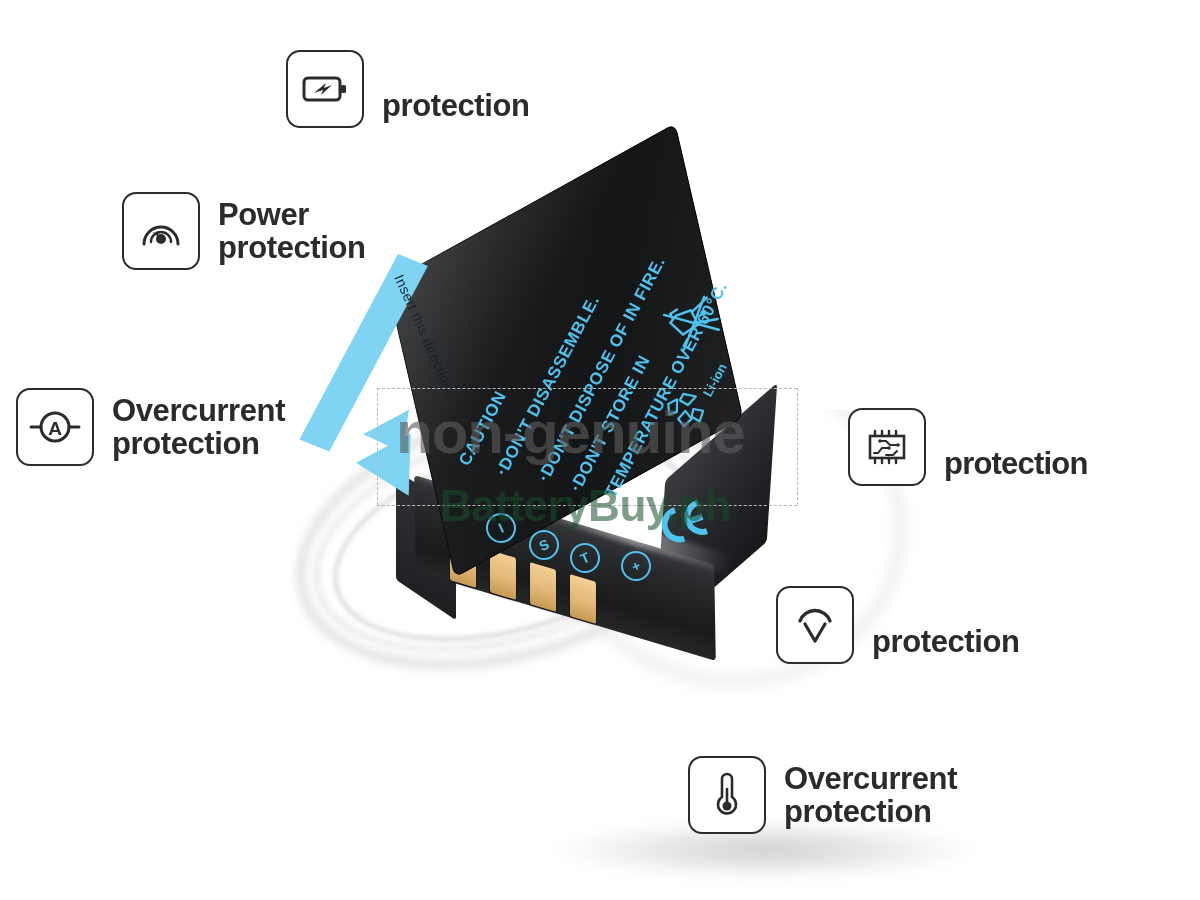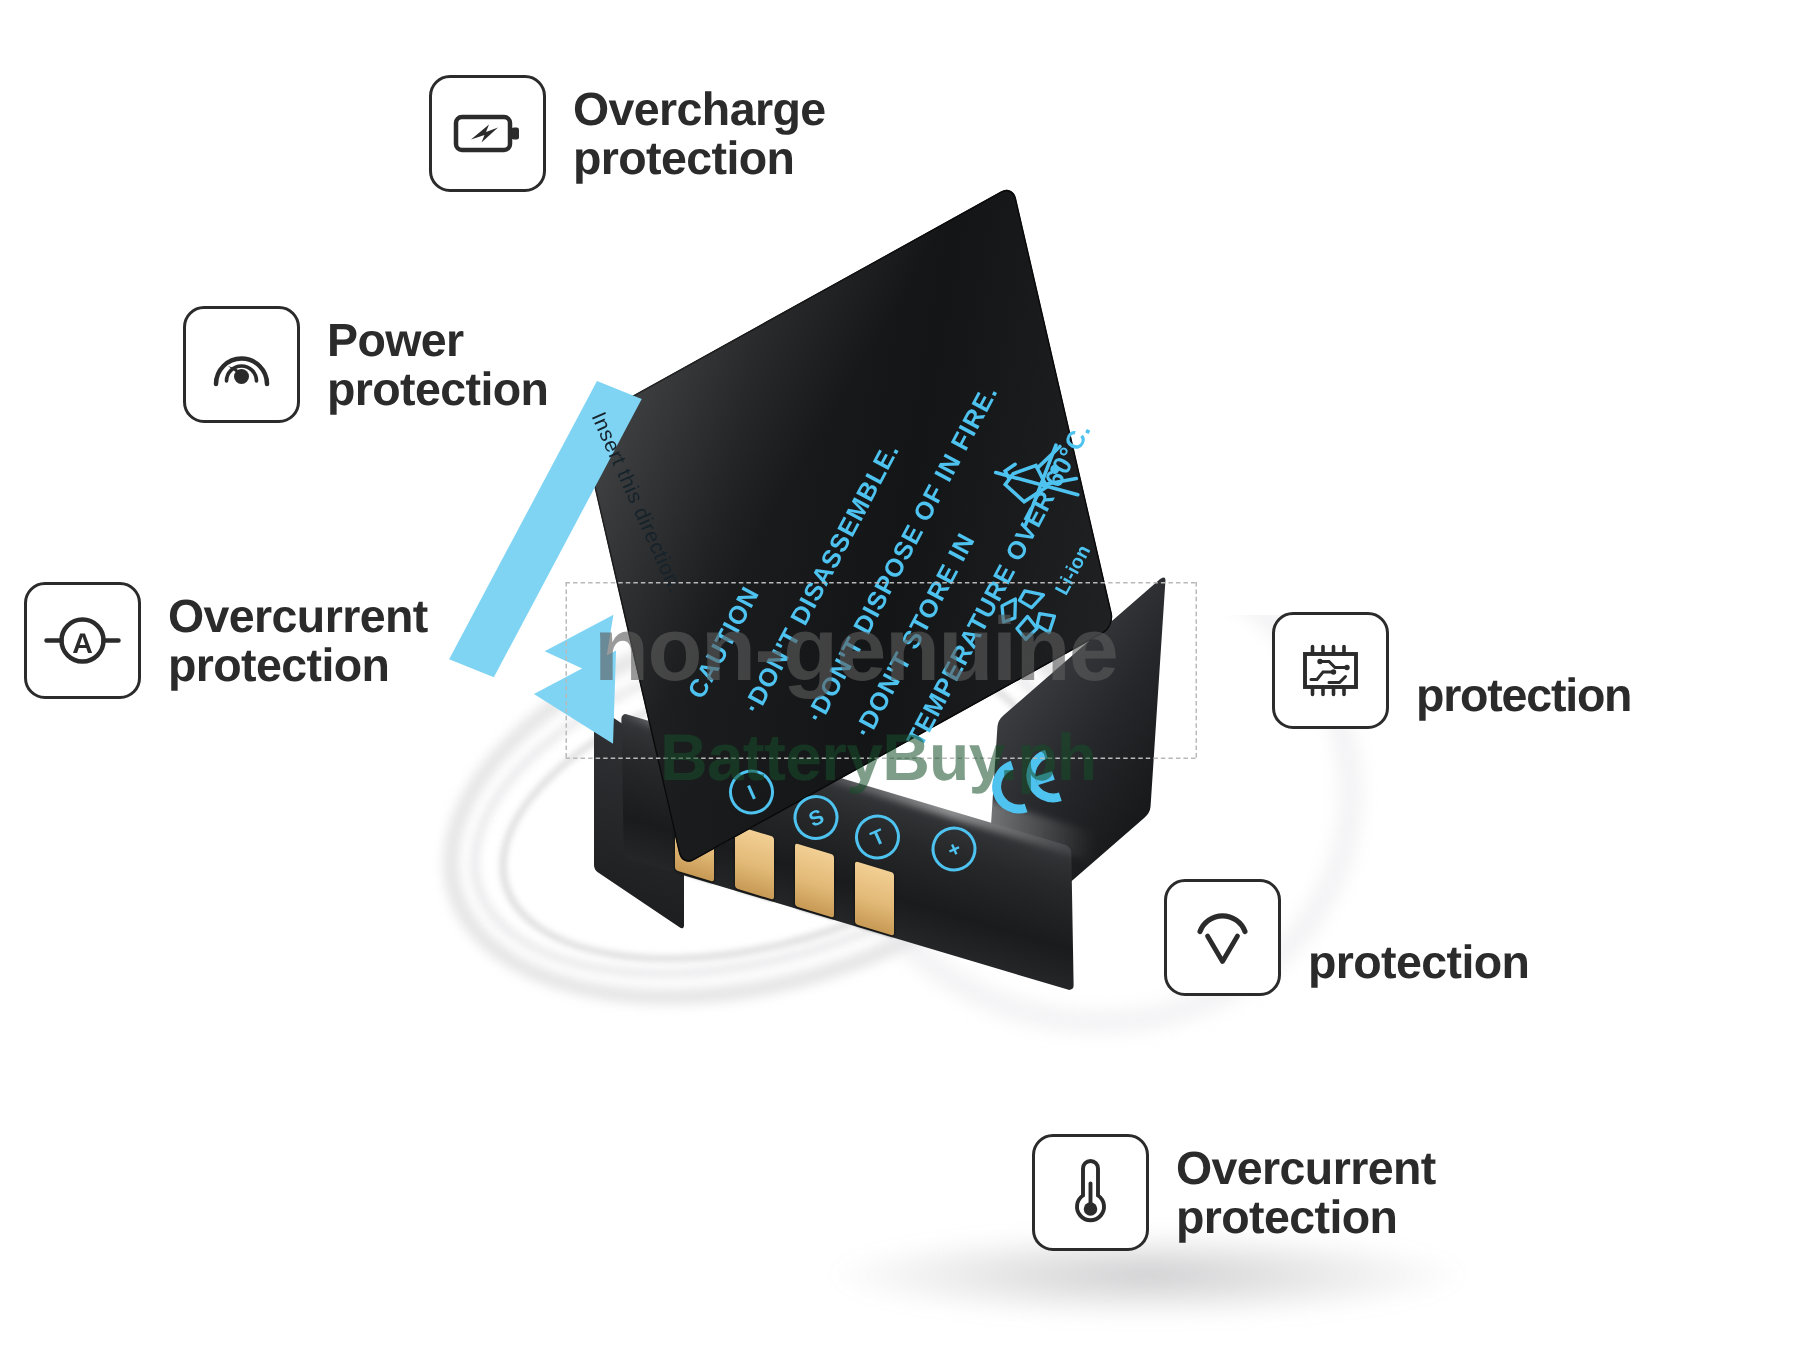--- a/index.html
+++ b/index.html
@@ -28,21 +28,21 @@
     font-size:31px;line-height:1.08;
     font-weight:bold;
     color:#2b2b2b;
     letter-spacing:-0.4px;
     white-space:pre-line;
   }
   .feat-label.tight{letter-spacing:-0.8px;}
 
   
   #f-overcharge{left:286px;top:50px;}
-  #f-power{left:106px;top:204px;padding-left:16px;}
+  #f-power{left:106px;top:192px;padding-left:16px;}
   #f-overcurrent{left:16px;top:388px;}
   #f-short{left:848px;top:408px;}
   #f-overvoltage{left:776px;top:586px;}
   #f-temperature{left:688px;top:756px;}
 
   
   #battery-scene{
     position:absolute;left:250px;top:180px;width:640px;height:560px;
   }
   .glow{
@@ -318,21 +318,21 @@
   <div class="wm" id="wm-site">BatteryBuy.ph</div>
 
   <div class="feature" id="f-overcharge">
     <div class="icon-box">
       <svg width="46" height="30" viewBox="0 0 46 30">
         <rect x="2" y="4" width="36" height="22" rx="4" fill="none" stroke="#2b2b2b" stroke-width="3"></rect>
         <rect x="39" y="11" width="5" height="8" rx="1.5" fill="#2b2b2b"></rect>
         <path d="M12 19 L24 9 L22 14 L30 11 L19 21 L21 16 Z" fill="#2b2b2b"></path>
       </svg>
     </div>
-    <div class="feat-label"><span>Overcharge</span><br><span>protection</span></div>
+    <div class="feat-label"><br><span>protection</span></div>
   </div>
 
   <div class="feature" id="f-power">
     <div class="icon-box">
       <svg width="46" height="42" viewBox="0 0 46 42">
         <path d="M6 34 A17 17 0 1 1 40 34" fill="none" stroke="#2b2b2b" stroke-width="3" stroke-linecap="round"></path>
         <path d="M13 32 A10 10 0 1 1 33 32" fill="none" stroke="#2b2b2b" stroke-width="2.4" stroke-linecap="round"></path>
         <circle cx="23" cy="29" r="5" fill="#2b2b2b"></circle>
         <path d="M23 29 L14 22 L20 24 Z" fill="#2b2b2b"></path>
       </svg>

